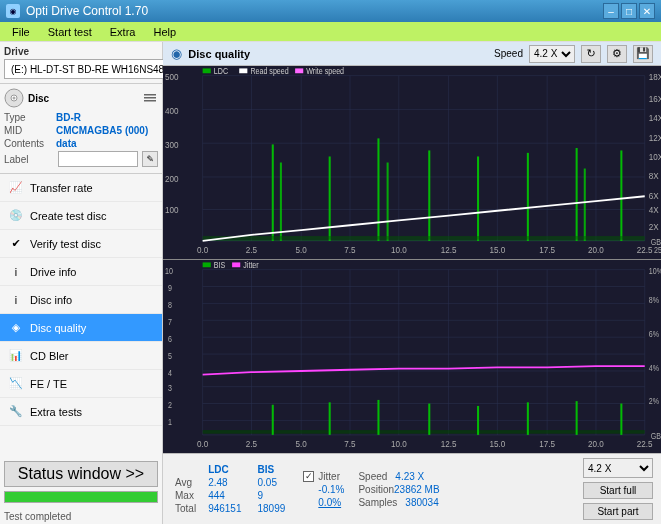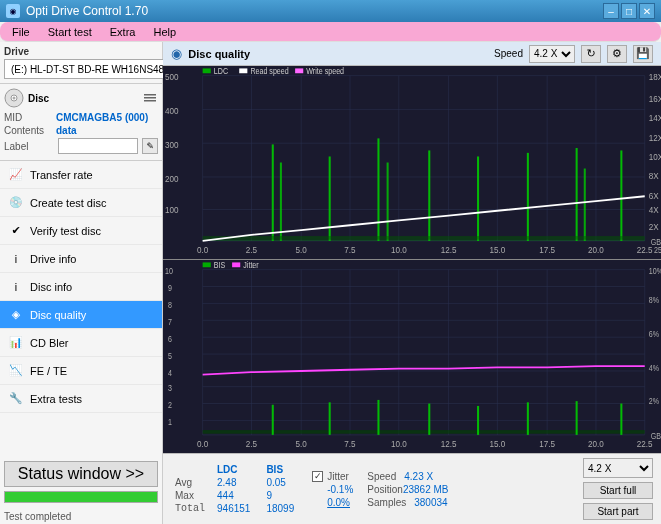--- a/index.html
+++ b/index.html
@@ -6,21 +6,21 @@
     body { width: 661px; height: 524px; font-family: 'Segoe UI', Tahoma, sans-serif; font-size: 11px; background: #f0f0f0; overflow: hidden; }
 
     
     .title-bar { background: linear-gradient(to bottom, #4a9fd4, #2e7db5); height: 22px; display: flex; align-items: center; justify-content: space-between; padding: 0 6px; color: white; font-size: 12px; }
     .title-bar-left { display: flex; align-items: center; gap: 6px; }
     .title-bar-icon { width: 14px; height: 14px; background: #90d0ff; border-radius: 2px; display: flex; align-items: center; justify-content: center; font-size: 8px; color: #003; }
     .title-bar-controls { display: flex; gap: 2px; }
     .title-btn { width: 16px; height: 16px; background: #5aabde; border: 1px solid #2a6a9a; color: white; font-size: 10px; display: flex; align-items: center; justify-content: center; cursor: pointer; }
 
     
-    .menu-bar { background: #f9a8d4; height: 20px; display: flex; align-items: center; padding: 0 4px; border-bottom: 1px solid #ddd; gap: 2px; border-radius: 8px; }
+    .menu-bar { background: #bef264; height: 20px; display: flex; align-items: center; padding: 0 4px; border-bottom: 1px solid #ddd; gap: 2px; }
     .menu-item { padding: 2px 8px; font-size: 11px; cursor: pointer; }
 
     
     .main-layout { display: flex; height: calc(524px - 22px - 20px); }
 
     
     .sidebar { width: 163px; background: #f5f5f5; border-right: 1px solid #ccc; display: flex; flex-direction: column; }
 
     
     .drive-section { padding: 4px; border-bottom: 1px solid #ccc; }
@@ -101,20 +101,24 @@
             <circle cx="10" cy="10" r="3" fill="white" stroke="#999" stroke-width="1"></circle>
             <circle cx="10" cy="10" r="1.5" fill="#aaa"></circle>
           </svg>
           <span>Disc</span>
         </div>
         <svg width="16" height="16" viewBox="0 0 16 16">
           <rect x="2" y="4" width="12" height="1.5" fill="#666"></rect>
           <rect x="2" y="7" width="12" height="1.5" fill="#666"></rect>
           <rect x="2" y="10" width="12" height="1.5" fill="#666"></rect>
         </svg>
+      </div>
+      <div class="disc-row">
+        <span class="disc-row-label">Type</span>
+        <span class="disc-row-value">BD-R</span>
       </div>
       <div class="disc-row">
         <span class="disc-row-label">MID</span>
         <span class="disc-row-value">CMCMAGBA5 (000)</span>
       </div>
       <div class="disc-row">
         <span class="disc-row-label">Contents</span>
         <span class="disc-row-value">data</span>
       </div>
       <div class="disc-row label-input-row">
@@ -370,21 +374,21 @@
           <td style="padding:1px 4px; color:#555;">Avg</td>
           <td style="padding:1px 8px; color:#0066cc;">2.48</td>
           <td style="padding:1px 8px; color:#0066cc;">0.05</td>
         </tr>
         <tr>
           <td style="padding:1px 4px; color:#555;">Max</td>
           <td style="padding:1px 8px; color:#0066cc;">444</td>
           <td style="padding:1px 8px; color:#0066cc;">9</td>
         </tr>
         <tr>
-          <td style="padding:1px 4px; color:#555;font-family:Liberation Mono, monospace;">Total</td>
+          <td style="padding:1px 4px; color:#555;">Total</td>
           <td style="padding:1px 8px; color:#0066cc;">946151</td>
           <td style="padding:1px 8px; color:#0066cc;">18099</td>
         </tr>
       </tbody>
         </table>
 
       <div style="display:flex; flex-direction:column; font-size:10px; gap:2px;">
         <div style="display:flex; align-items:center; gap:4px; color:#555;">
           <div style="width:11px; height:11px; border:1px solid #666; background:white; display:flex; align-items:center; justify-content:center; font-size:9px; color:#333;">✓</div>
           <span>Jitter</span>

